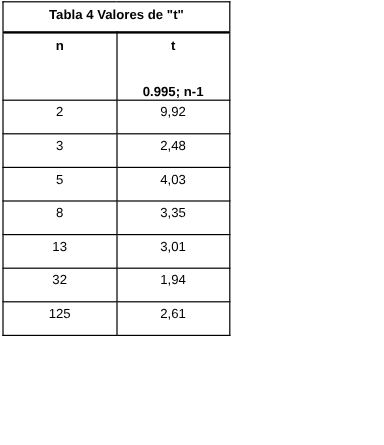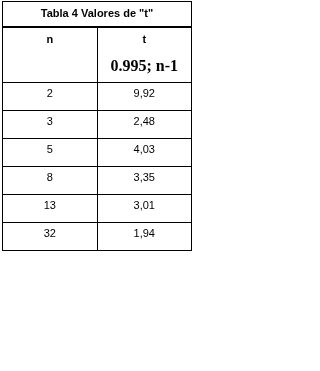--- a/index.html
+++ b/index.html
@@ -46,24 +46,23 @@
   
   .head-cell {
     height: 56px;
     font-weight: bold;
     padding-top: 6px !important;
     box-sizing: border-box;
     vertical-align: top;
   }
   .head-cell .sub {
     display: block;
-    margin-top: 13px;
+    margin-top: 27px;
     font-weight: bold;
-    font-size: 16px;
-    font-family: Liberation Serif, serif;
+    font-size: 11px;
   }
   
   .data-cell {
     height: 28px;
     padding-top: 5px !important;
     box-sizing: border-box;
     font-size: 11px;
   }
   .col-n { width: 91px; }
   .col-t { width: 97px; }
@@ -98,15 +97,19 @@
         <td class="data-cell col-t">3,35</td>
       </tr>
       <tr>
         <td class="data-cell col-n">13</td>
         <td class="data-cell col-t">3,01</td>
       </tr>
       <tr>
         <td class="data-cell col-n">32</td>
         <td class="data-cell col-t">1,94</td>
       </tr>
+      <tr>
+        <td class="data-cell col-n">125</td>
+        <td class="data-cell col-t">2,61</td>
+      </tr>
     </tbody>
   </table>
 </div>
 
 </body></html>

